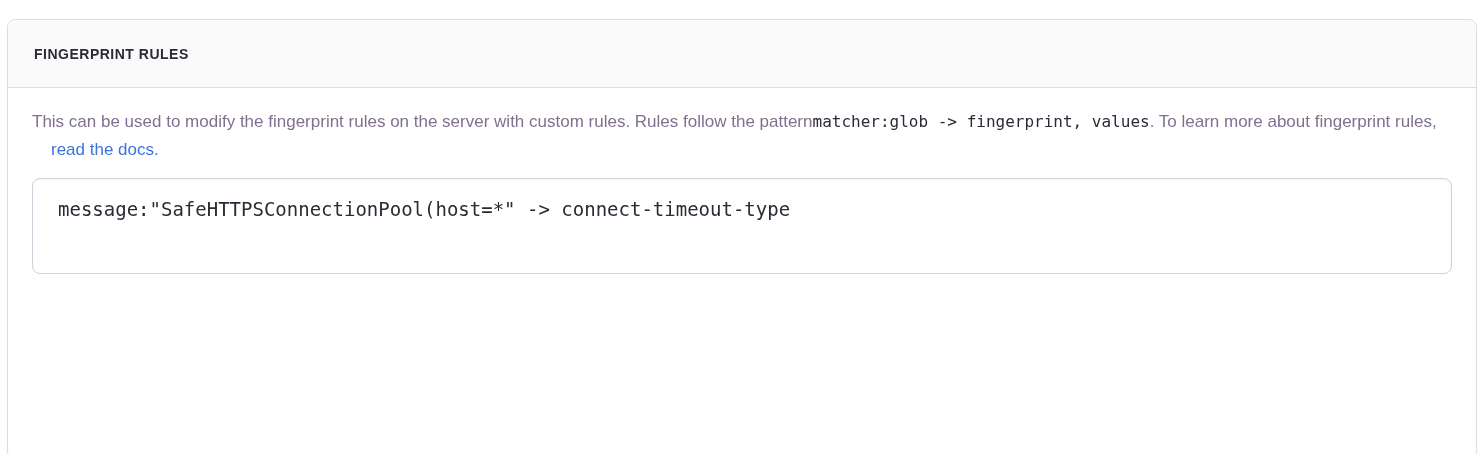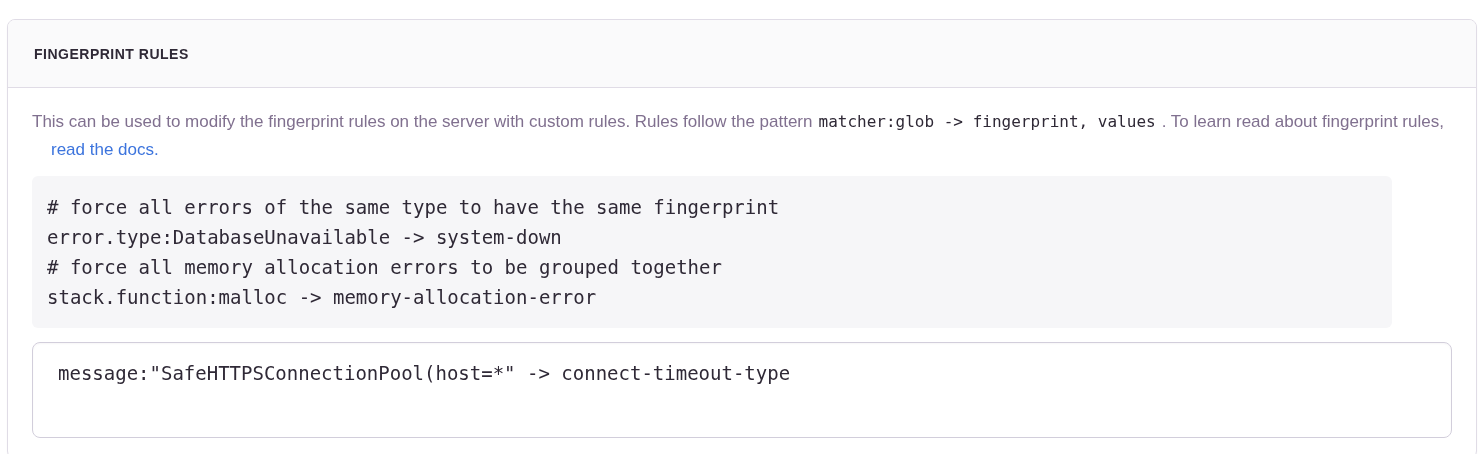--- a/index.html
+++ b/index.html
@@ -51,21 +51,21 @@
   .description {
     margin: 0;
     font-size: 17px;
     line-height: 28px;
     color: var(--body-text, #80708f);
   }
   .inline-code {
     font-family: "DejaVu Sans Mono", monospace;
     font-size: 16px;
     color: var(--code-text, #2f2936);
-    padding: 0 6px;
+    padding: 0 0;
     border-radius: 3px;
   }
   .docs-link {
     color: var(--link, #3c74dd);
     text-decoration: none;
     cursor: pointer;
     margin-left: 19px;
   }
   .example-block {
     margin: 12px 60px 0 0;
@@ -104,24 +104,20 @@
 
 <div class="page">
   <section class="panel">
 
     <header class="panel-header">
       <h2 class="panel-title">FINGERPRINT RULES</h2>
     </header>
 
     <div class="panel-body">
 
-      <p class="description"><span>This can be used to modify the fingerprint rules on the server with custom rules. Rules follow the pattern</span><code class="inline-code">matcher:glob -&gt; fingerprint, values</code><span>. To learn read about fingerprint rules, </span><a class="docs-link" href="#">read the docs.</a></p>
+      <p class="description"><span>This can be used to modify the fingerprint rules on the server with custom rules. Rules follow the pattern</span><code class="inline-code">matcher:glob -&gt; fingerprint, values</code><span>. To learn more about fingerprint rules, </span><a class="docs-link" href="#">read the docs.</a></p>
 
-      <pre class="example-block"># force all errors of the same type to have the same fingerprint
-error.type:DatabaseUnavailable -&gt; system-down
-# force all memory allocation errors to be grouped together
-stack.function:malloc -&gt; memory-allocation-error</pre>
 
       <textarea class="rules-textarea" spellcheck="false" style="">message:"SafeHTTPSConnectionPool(host=*" -&gt; connect-timeout-type</textarea>
 
     </div>
   </section>
 </div>
 
 </body></html>

